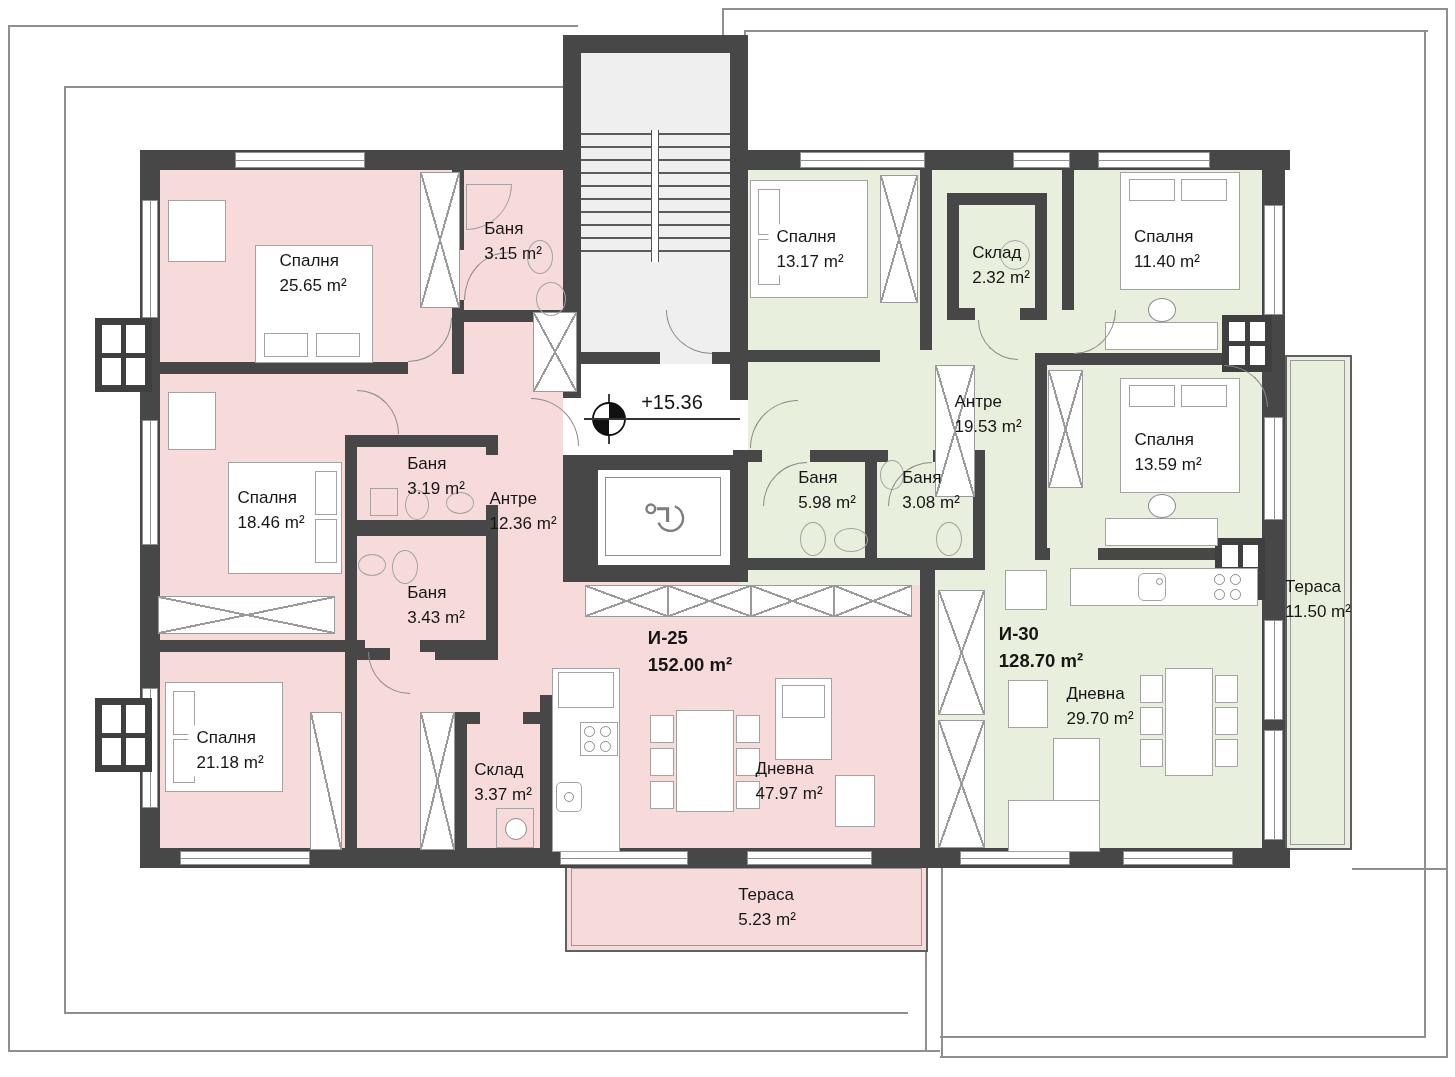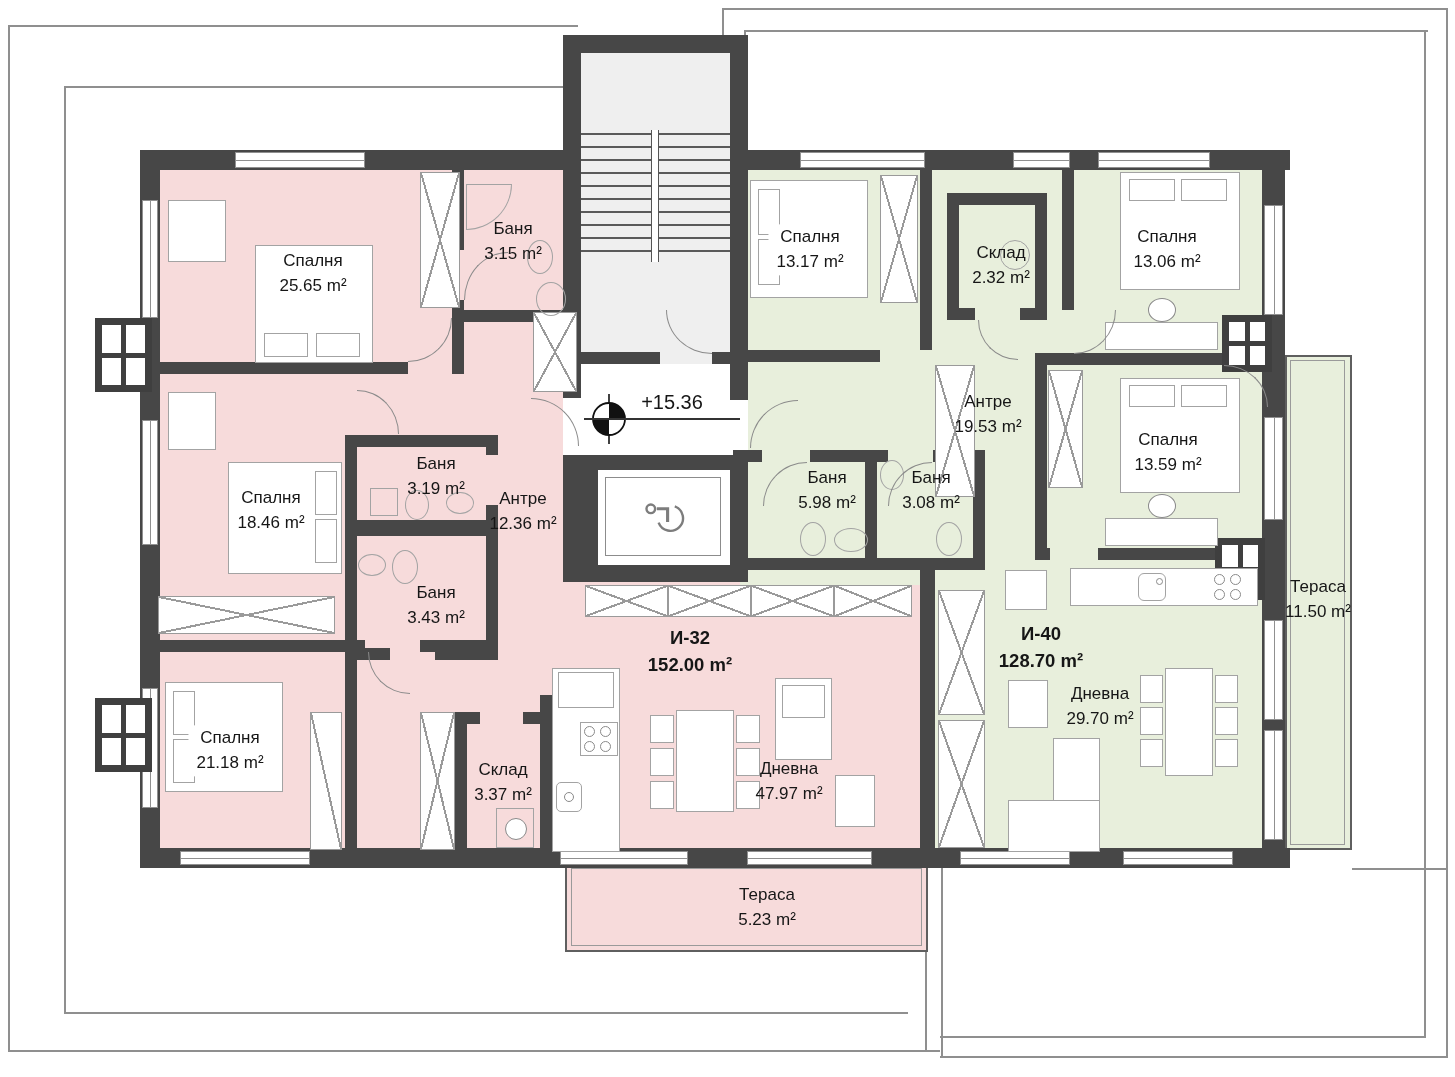--- a/index.html
+++ b/index.html
@@ -19,21 +19,21 @@
   .xbox{position:absolute;background-color:#fff;border:1.4px solid #9a9a9a;
     background-image:
       linear-gradient(to top right,rgba(0,0,0,0) calc(50% - 1px),#9a9a9a calc(50% - 1px),#9a9a9a calc(50% + 1px),rgba(0,0,0,0) calc(50% + 1px)),
       linear-gradient(to bottom right,rgba(0,0,0,0) calc(50% - 1px),#9a9a9a calc(50% - 1px),#9a9a9a calc(50% + 1px),rgba(0,0,0,0) calc(50% + 1px));}
   .diag1{position:absolute;background-color:#fff;border:1.4px solid #9a9a9a;
     background-image:linear-gradient(to top right,rgba(0,0,0,0) calc(50% - 1px),#9a9a9a calc(50% - 1px),#9a9a9a calc(50% + 1px),rgba(0,0,0,0) calc(50% + 1px));}
   .furn{position:absolute;background:#fff;border:1.4px solid #a3a3a3}
   .nf{position:absolute;background:transparent;border:1.2px solid #a3a3a3}
   .oval{border-radius:50%}
   .circ{position:absolute;border:1.2px solid #8a8a8a;border-radius:50%;background:#fff}
-  .lbl{position:absolute;transform:translate(-50%,-50%);text-align:center;
+  .lbl{position:absolute;transform:translate(-50%,-50%);text-align:left;
        font-size:17px;line-height:1.45;color:#161616;white-space:nowrap;z-index:40}
   .boxed{background:#ffffff;padding:1px 8px}
   .apt{font-weight:bold;font-size:18.5px}
   .elev{font-size:20px;font-weight:normal}
   .arc{position:absolute;border:0 solid #8a8a8a;background:transparent}
   .tl{border-width:1.3px 0 0 1.3px;border-top-left-radius:100%}
   .tr{border-width:1.3px 1.3px 0 0;border-top-right-radius:100%}
   .bl{border-width:0 0 1.3px 1.3px;border-bottom-left-radius:100%}
   .br{border-width:0 1.3px 1.3px 0;border-bottom-right-radius:100%}
   .stairs{position:absolute;background:#efefef}
@@ -336,21 +336,21 @@
   <div class="lbl boxed" style="left:810px;top:250px">
     <div>Спалня</div>
     <div>13.17 m²</div>
   </div>
   <div class="lbl" style="left:1001px;top:266px">
     <div>Склад</div>
     <div>2.32 m²</div>
   </div>
   <div class="lbl boxed" style="left:1167px;top:250px">
     <div>Спалня</div>
-    <div>13.06 m²</div>
+    <div>11.40 m²</div>
   </div>
   <div class="lbl" style="left:988px;top:415px">
     <div>Антре</div>
     <div>19.53 m²</div>
   </div>
   <div class="lbl boxed" style="left:1168px;top:453px">
     <div>Спалня</div>
     <div>13.59 m²</div>
   </div>
   <div class="lbl" style="left:436px;top:477px">
@@ -396,21 +396,21 @@
   <div class="lbl" style="left:1100px;top:707px">
     <div>Дневна</div>
     <div>29.70 m²</div>
   </div>
   <div class="lbl" style="left:767px;top:908px">
     <div>Тераса</div>
     <div>5.23 m²</div>
   </div>
 
   <div class="lbl apt" style="left:690px;top:652px">
-    <div>И-32</div>
+    <div>И-25</div>
     <div>152.00 m²</div>
   </div>
   <div class="lbl apt" style="left:1041px;top:648px">
-    <div>И-40</div>
+    <div>И-30</div>
     <div>128.70 m²</div>
   </div>
 
 </div>
 
 </body></html>

